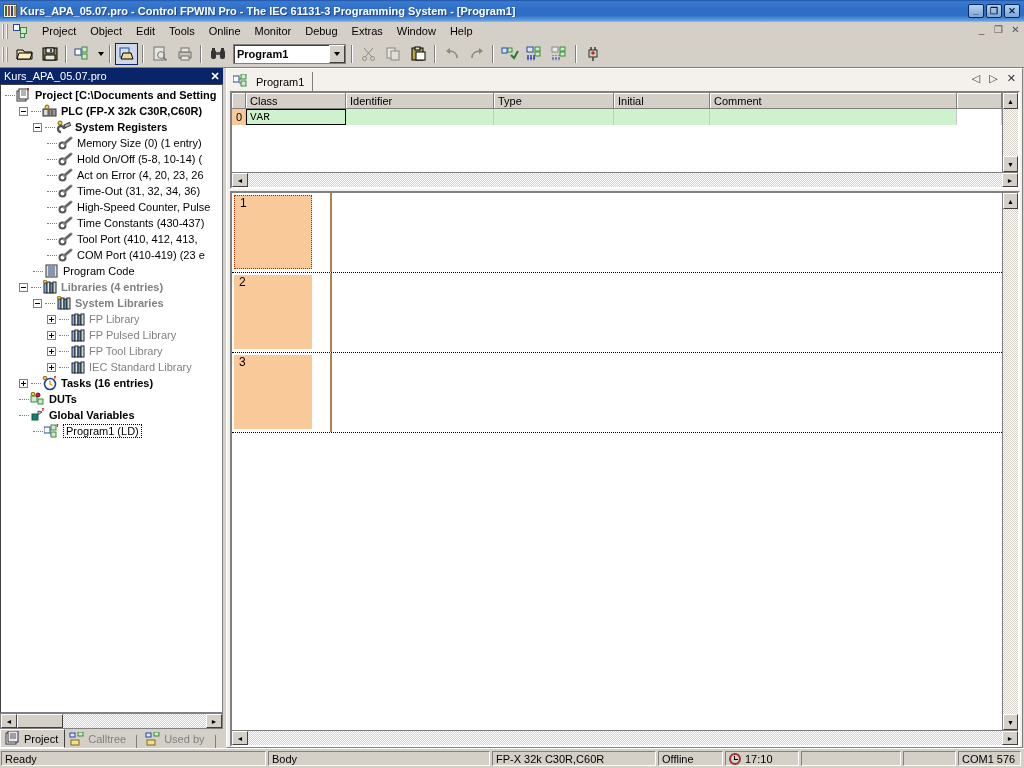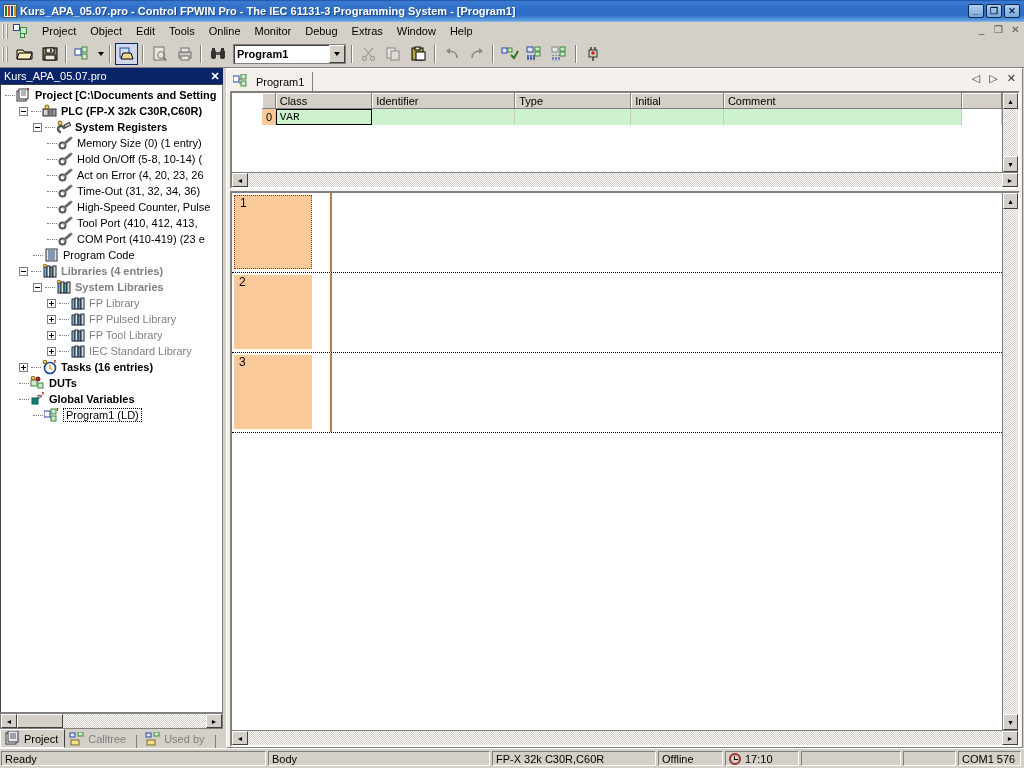--- a/index.html
+++ b/index.html
@@ -185,21 +185,21 @@
   }
   .mdi-navs { position:absolute; right:6px; top:3px; display:flex; gap:9px; align-items:center; color:#333; font-size:11px; }
   .mdi-navs span { cursor:default; }
 
   .vartable-wrap {
     flex: 0 0 auto; height: 98px; display:flex; flex-direction:column;
     border: 2px solid; border-color:#808080 #fff #fff #808080;
     margin: 0 2px 0 3px;
     background:#fff;
   }
-  .vt-body { flex:1 1 auto; display:flex; min-height:0;margin-left:30px; }
+  .vt-body { flex:1 1 auto; display:flex; min-height:0; }
   .vt-grid { flex:1 1 auto; display:flex; flex-direction:column; min-width:0; overflow:hidden; background:#fff;}
   .vt-head { height: 16px; display:flex; flex:0 0 auto; background:#d4d0c8; }
   .vt-hc {
     border-right: 1px solid #808080; border-bottom:1px solid #808080;
     background:#d4d0c8; font-size:11px; padding-left:4px; display:flex;align-items:center;
     box-shadow: inset 1px 1px 0 #fff;
     overflow:hidden; white-space:nowrap;
   }
   .vt-row { height: 16px; display:flex; flex:0 0 auto; }
   .vt-c { border-right: 1px solid #c8c8c8; font-size:11px; padding-left:4px; display:flex;align-items:center; overflow:hidden; white-space:nowrap;}
@@ -513,20 +513,30 @@
           </div>
           <div class="trow">
             <div class="indent" style="width: 46px;"></div>
             <div class="dots"></div>
             <svg class="ti" viewBox="0 0 16 15">
               <circle cx="4.5" cy="9.5" r="3" fill="none" stroke="#555" stroke-width="2"></circle>
               <path d="M6.5 7.5L13 2" stroke="#888" stroke-width="3" stroke-linecap="round"></path>
               <path d="M6.5 7.5L13 2" stroke="#444" stroke-width="1"></path>
             </svg>
             <span class="tlabel">High-Speed Counter, Pulse</span>
+          </div>
+          <div class="trow">
+            <div class="indent" style="width: 46px;"></div>
+            <div class="dots"></div>
+            <svg class="ti" viewBox="0 0 16 15">
+              <circle cx="4.5" cy="9.5" r="3" fill="none" stroke="#555" stroke-width="2"></circle>
+              <path d="M6.5 7.5L13 2" stroke="#888" stroke-width="3" stroke-linecap="round"></path>
+              <path d="M6.5 7.5L13 2" stroke="#444" stroke-width="1"></path>
+            </svg>
+            <span class="tlabel">Time Constants (430-437)</span>
           </div>
           <div class="trow">
             <div class="indent" style="width: 46px;"></div>
             <div class="dots"></div>
             <svg class="ti" viewBox="0 0 16 15">
               <circle cx="4.5" cy="9.5" r="3" fill="none" stroke="#555" stroke-width="2"></circle>
               <path d="M6.5 7.5L13 2" stroke="#888" stroke-width="3" stroke-linecap="round"></path>
               <path d="M6.5 7.5L13 2" stroke="#444" stroke-width="1"></path>
             </svg>
             <span class="tlabel">Tool Port (410, 412, 413,</span>

